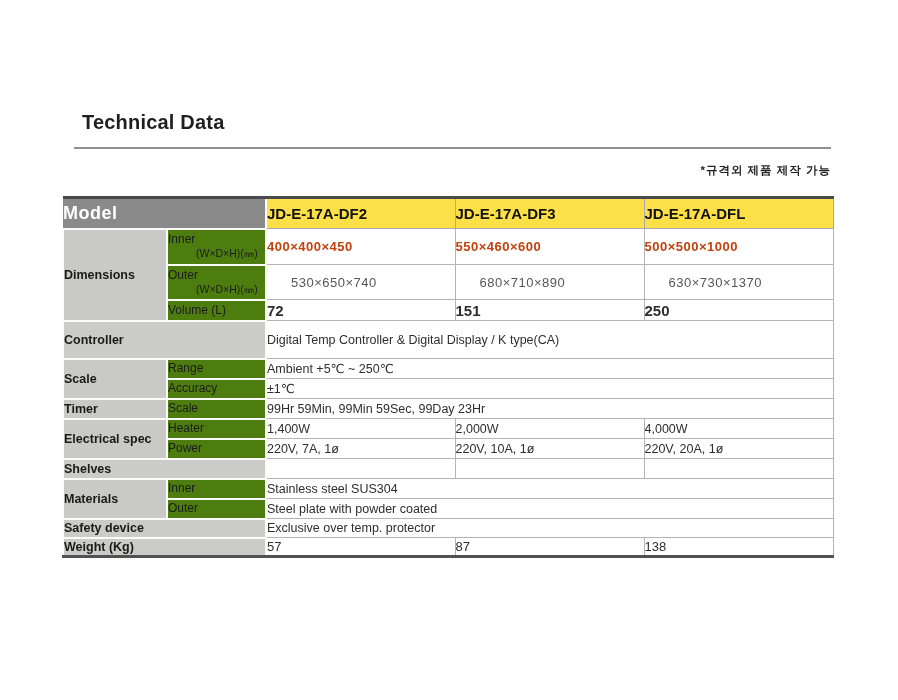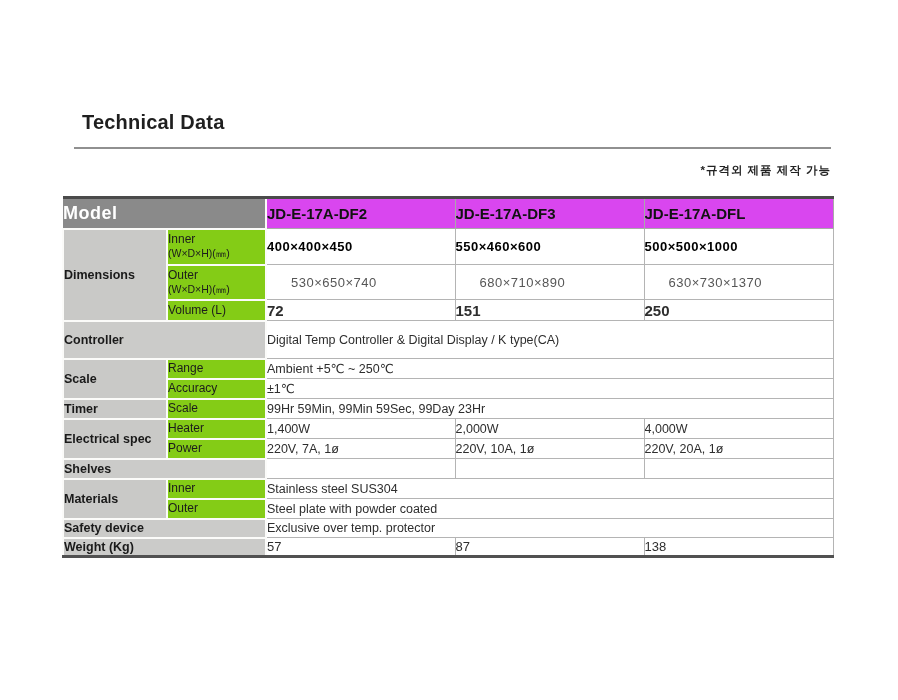--- a/index.html
+++ b/index.html
@@ -32,40 +32,40 @@
   tr.r-vol{height:21px;}
   tr.r-ctrl{height:38px;margin-top:32px;}
   tr.r-std{height:20px;}
   tr.r-last{height:19px;}
 
   .model-hdr{
     background:#8a8a8a;color:#ffffff;font-weight:bold;font-size:18px;
     letter-spacing:0.5px;border-top:3px solid #4a4a4a;border-right:2px solid #fbfbf9;
   }
   .mname{
-    background:#d946ef;color:#121212;font-weight:bold;font-size:15px;
+    background:#fde047;color:#121212;font-weight:bold;font-size:15px;
     border:1px solid #a9a9a9;border-top:3px solid #4a4a4a;
   }
   .glabel{
     background:#c9c9c7;font-weight:bold;font-size:12.5px;color:#1a1a1a;
     border:2px solid #fbfbf9;
   }
   .slabel{
-    background:#84cc16;font-size:12px;color:#1c1c1c;border:2px solid #fbfbf9;
+    background:#4d7c0f;font-size:12px;color:#1c1c1c;border:2px solid #fbfbf9;
     line-height:1.25;
   }
-  .slabel .sub{display:block;font-size:10.5px;color:#1c1c1c;}
+  .slabel .sub{display:block;font-size:10.5px;color:#1c1c1c;padding-left:28px;}
   .mlabel{
     background:#cbcbc9;font-weight:bold;font-size:12.5px;color:#1a1a1a;
     border:2px solid #fbfbf9;
   }
   .val{
     background:#ffffff;font-size:12.5px;color:#2e2e2e;border:1px solid #b4b4b4;
   }
-  .val.dimb{font-weight:bold;font-size:13px;letter-spacing:0.5px;color:#000000;}
+  .val.dimb{font-weight:bold;font-size:13px;letter-spacing:0.5px;color:#c2410c;}
   .val.dimo{color:#565656;font-size:13px;letter-spacing:0.5px;padding-left:24px;}
   .val.volb{font-weight:bold;font-size:15px;}
   .val.wt{font-size:13px;}
   tr.bottom td{border-bottom:3px solid #515151;}
 </style>
 </head>
 <body>
 
 <div class="page">
 

